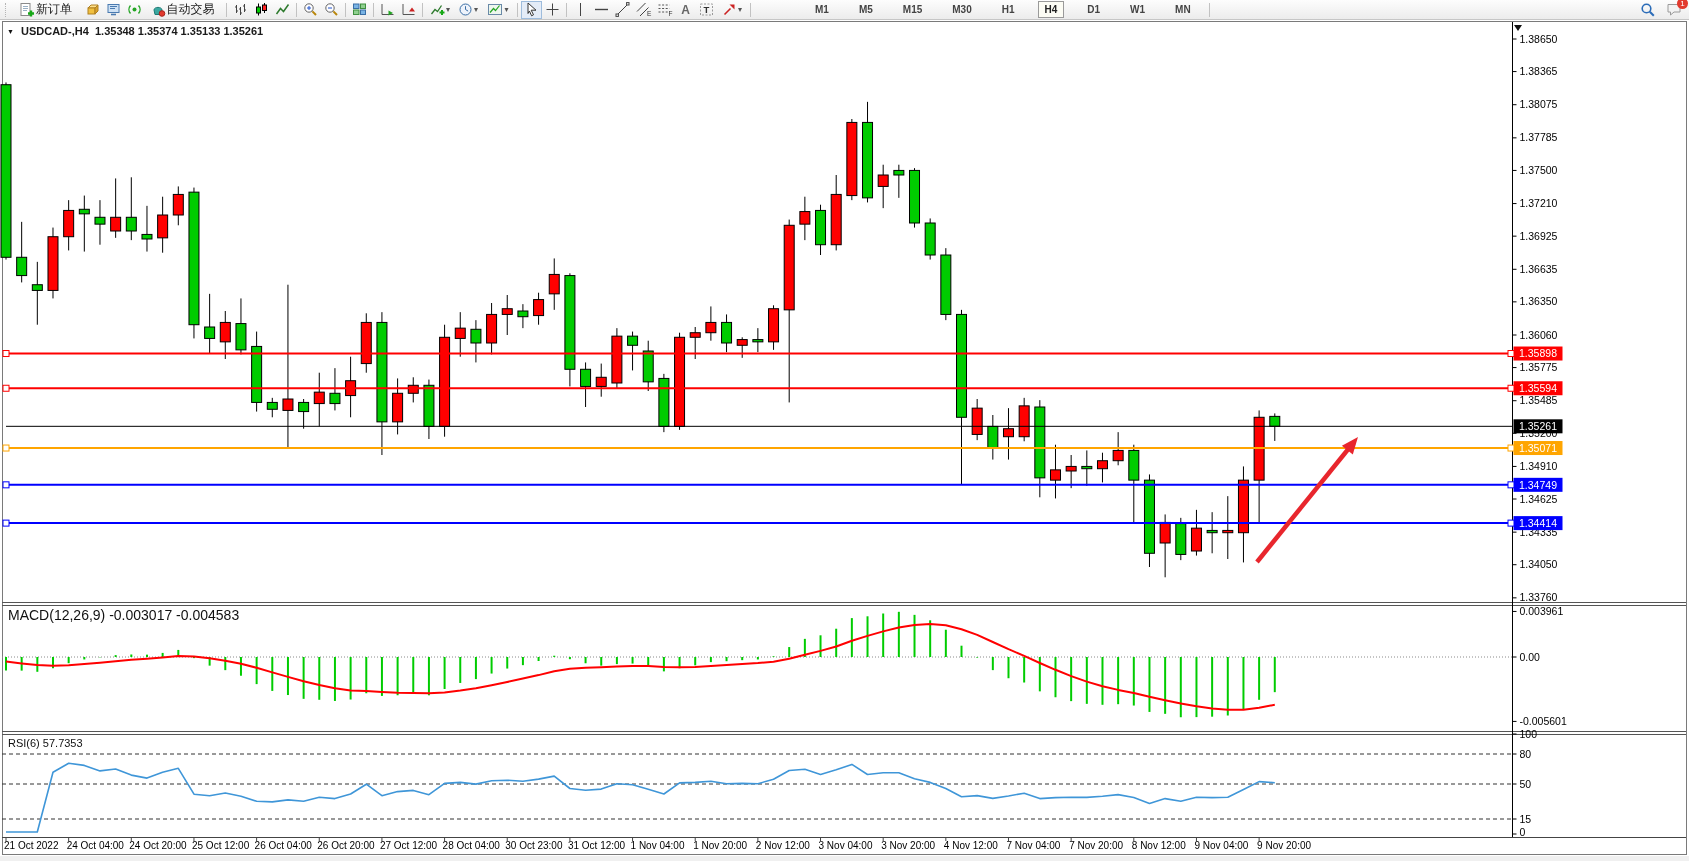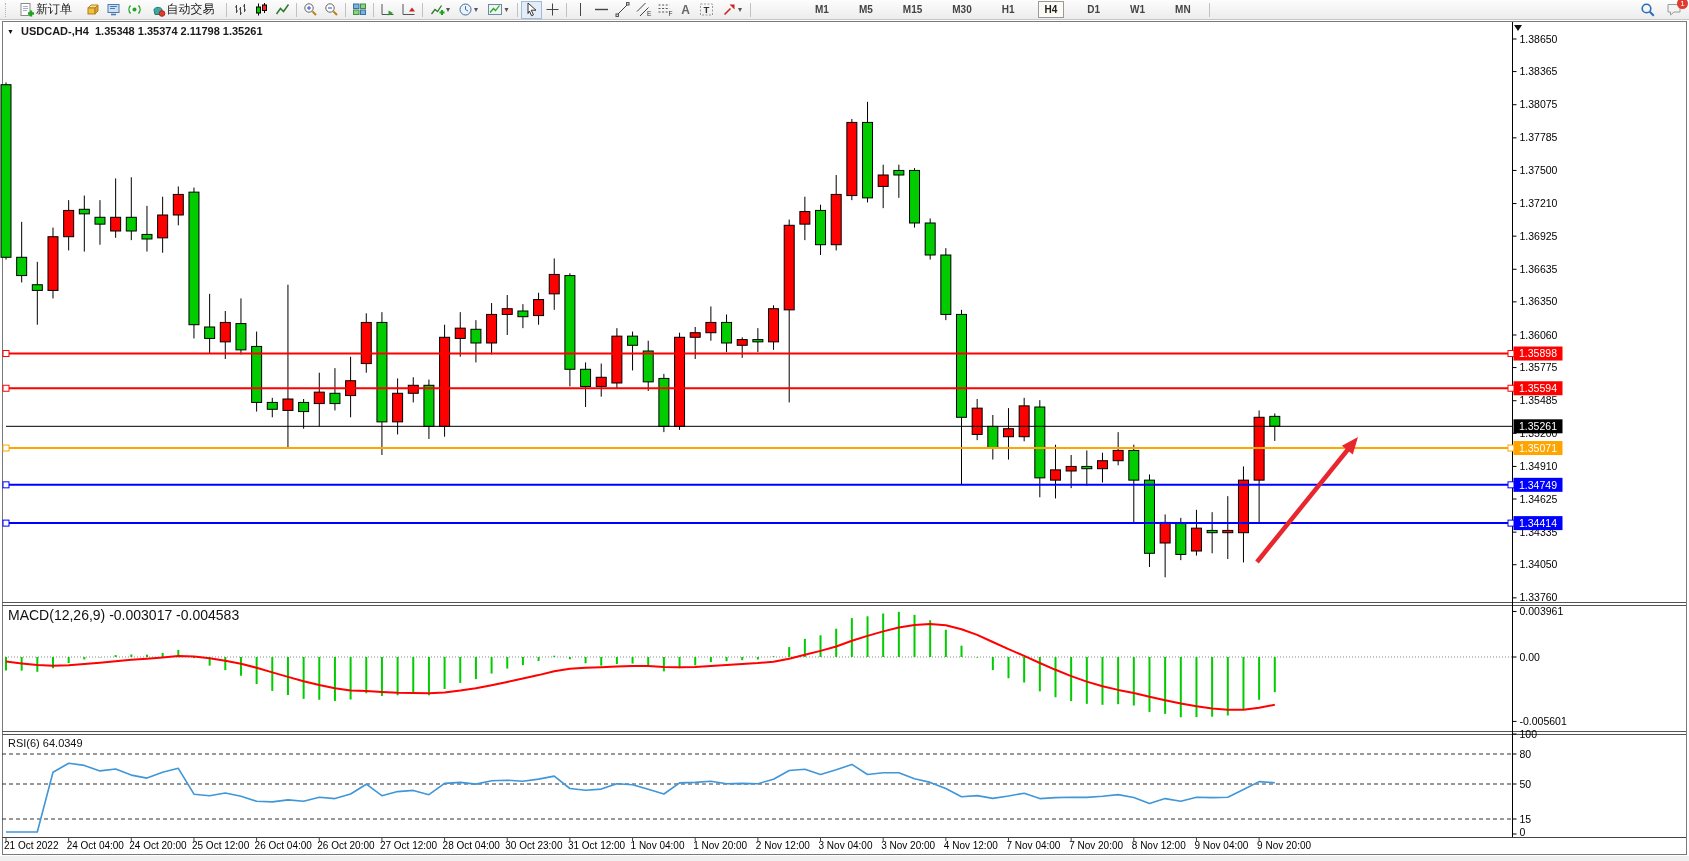--- a/index.html
+++ b/index.html
@@ -226,30 +226,30 @@
             <path d="M2 2.5h12v7.5H8l-3.5 3v-3H2z" fill="#f3f3f3" stroke="#9a9a9a"></path>
           </svg>
         <i class="badge">1</i>
       </button>
     </span>
   </div>
 
   <div class="ovl" id="title">
     <span class="tri">▼</span>
     <span>USDCAD-,H4</span>&nbsp;
-    <span>1.35348 1.35374 2.11798 1.35261</span>
+    <span>1.35348 1.35374 1.35133 1.35261</span>
   </div>
   <div class="ovl" id="macdlabel">
     <span>MACD(12,26,9)</span>
     <span>-0.003017</span>
     <span>-0.004583</span>
   </div>
   <div class="ovl" id="rsilabel">
     <span>RSI(6)</span>
-    <span>64.0349</span>
+    <span>57.7353</span>
   </div>
 
   <svg id="chart-svg" width="1689" height="861" style="position:absolute;left:0;top:0;z-index:1">
       <rect x="2.5" y="21.5" width="1684" height="833" fill="none" stroke="#7a7a7a"></rect>
       <g>
         <line x1="6" y1="82.42857142857173" x2="6" y2="259.5714285714297" stroke="#000000"></line>
         <rect x="1" y="84.71428571428575" width="10" height="172.57142857142983" fill="#00cc00" stroke="#000"></rect>
         <line x1="21.664" y1="221.85714285714303" x2="21.664" y2="282.4285714285725" stroke="#000000"></line>
         <rect x="16.664" y="257.2857142857156" width="10" height="18.285714285714846" fill="#00cc00" stroke="#000"></rect>
         <line x1="37.328" y1="261.8571428571437" x2="37.328" y2="324.71428571428726" stroke="#000000"></line>

